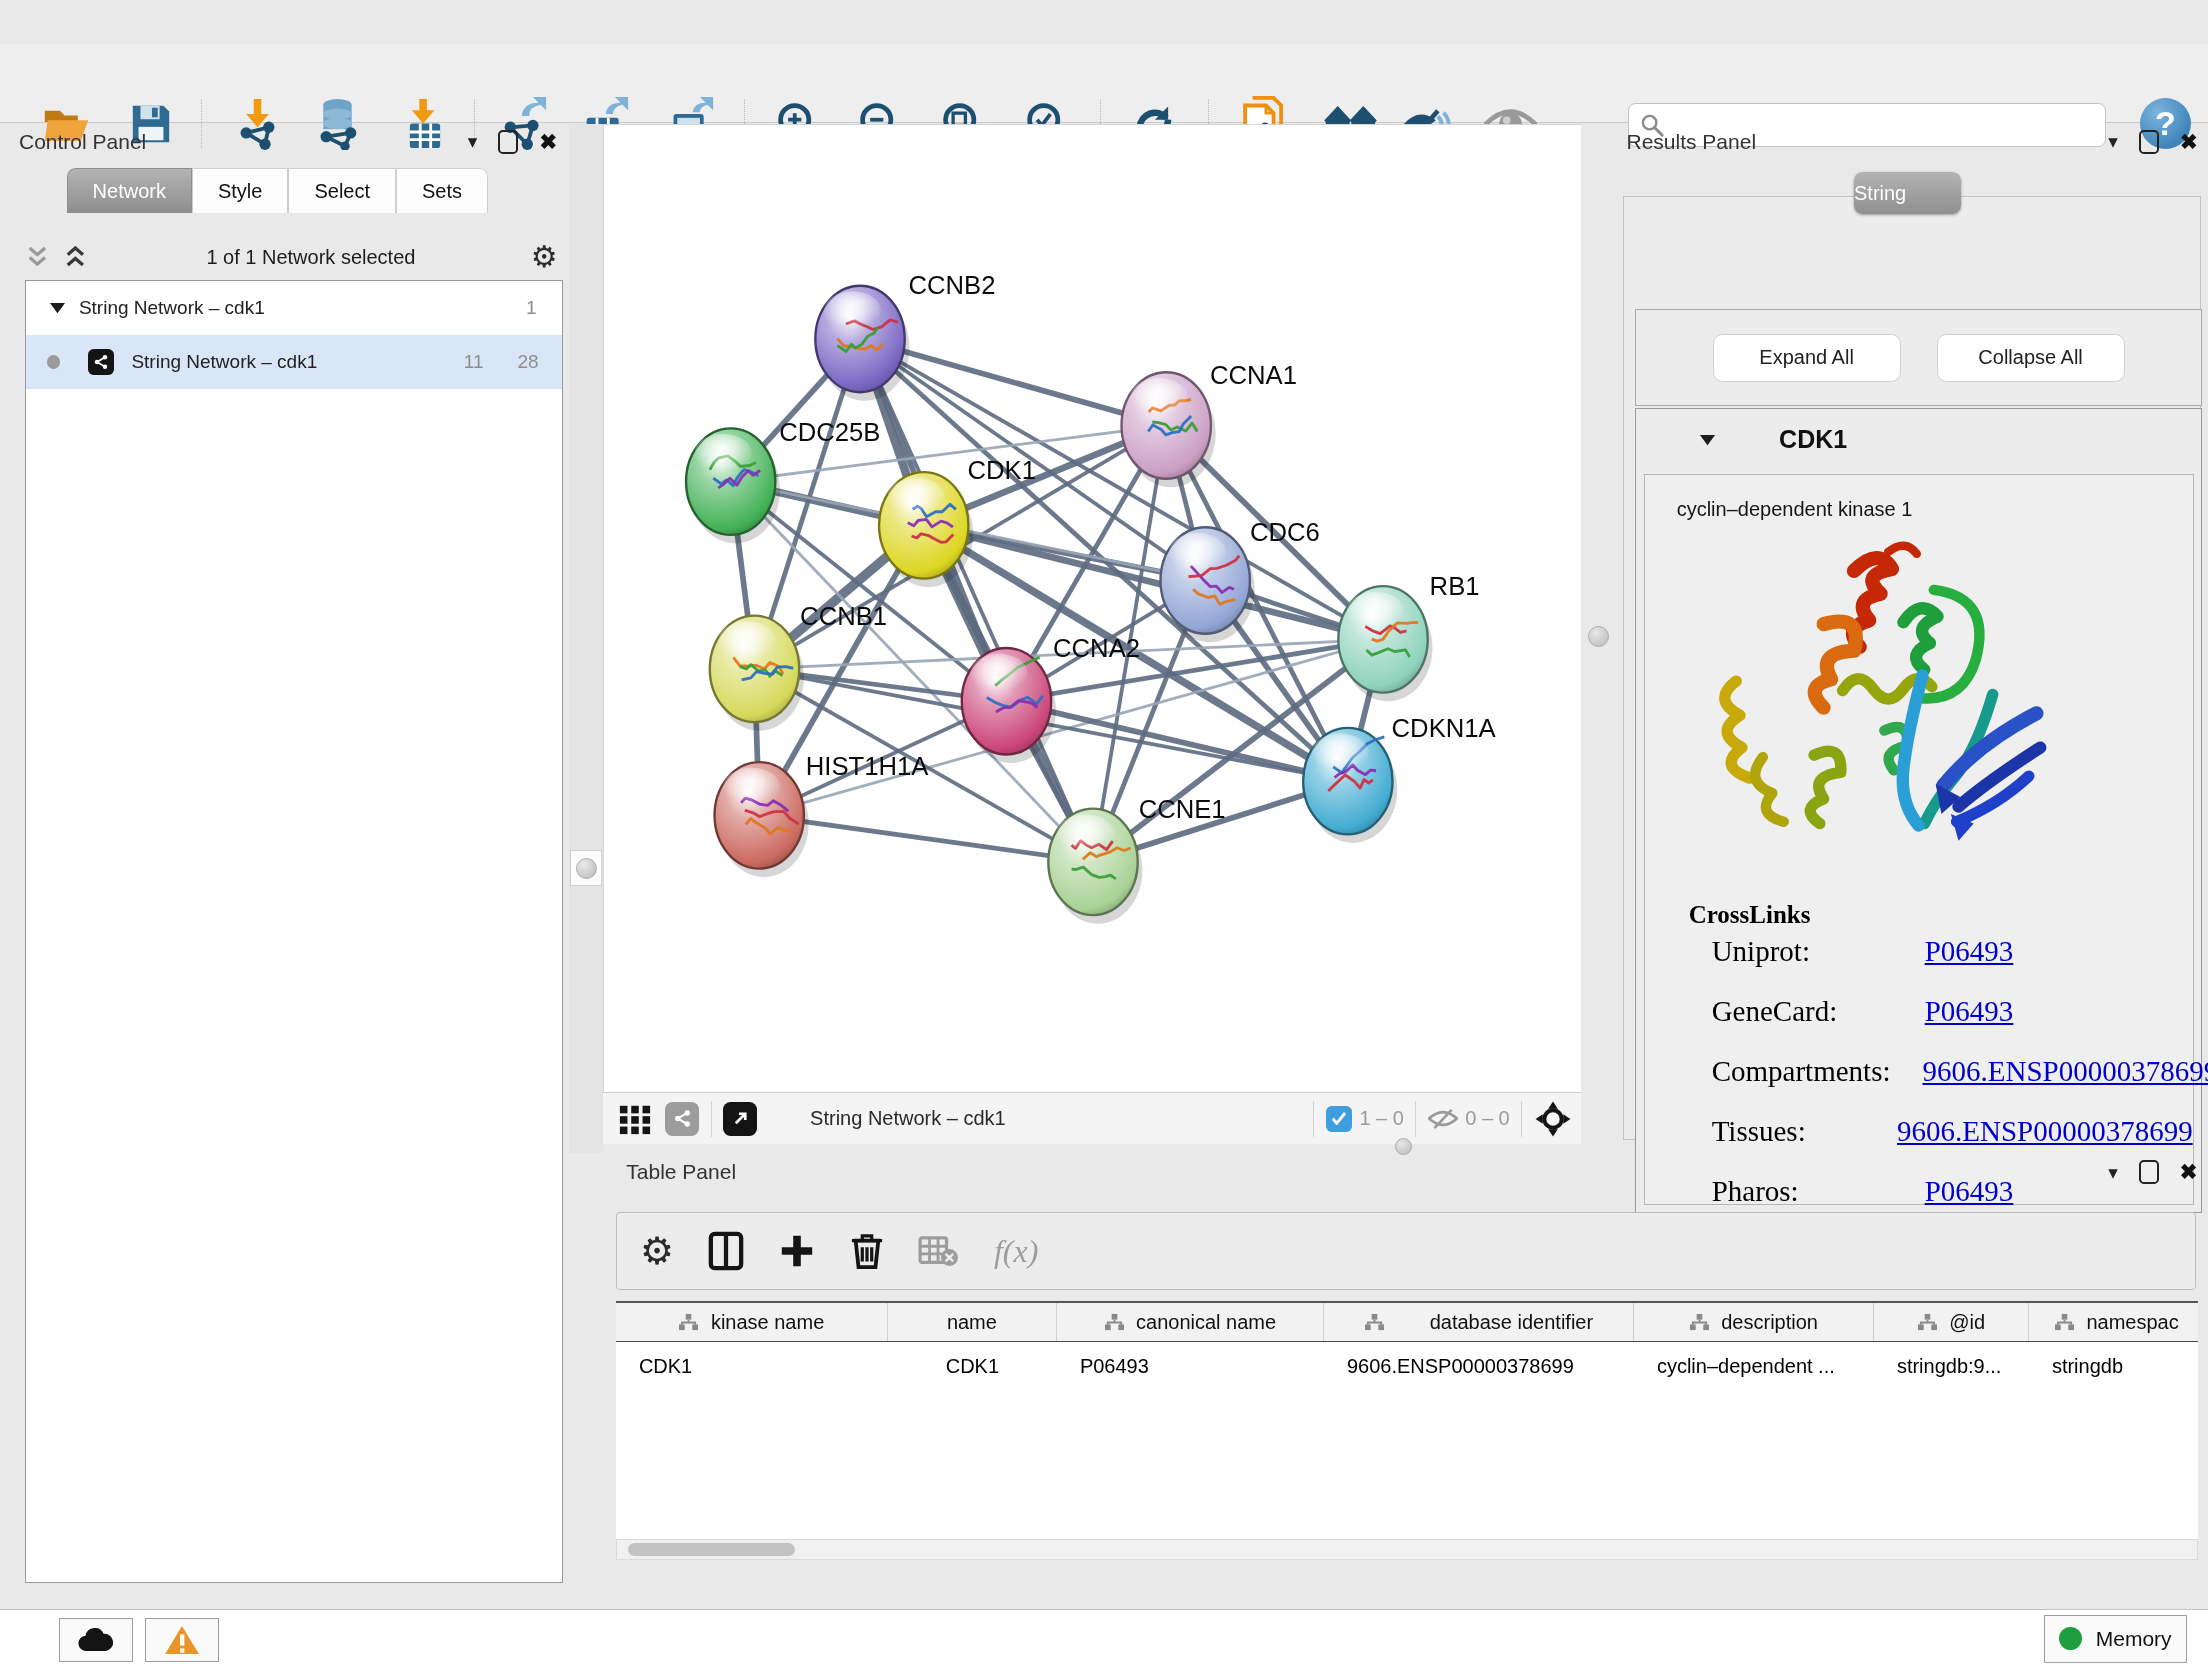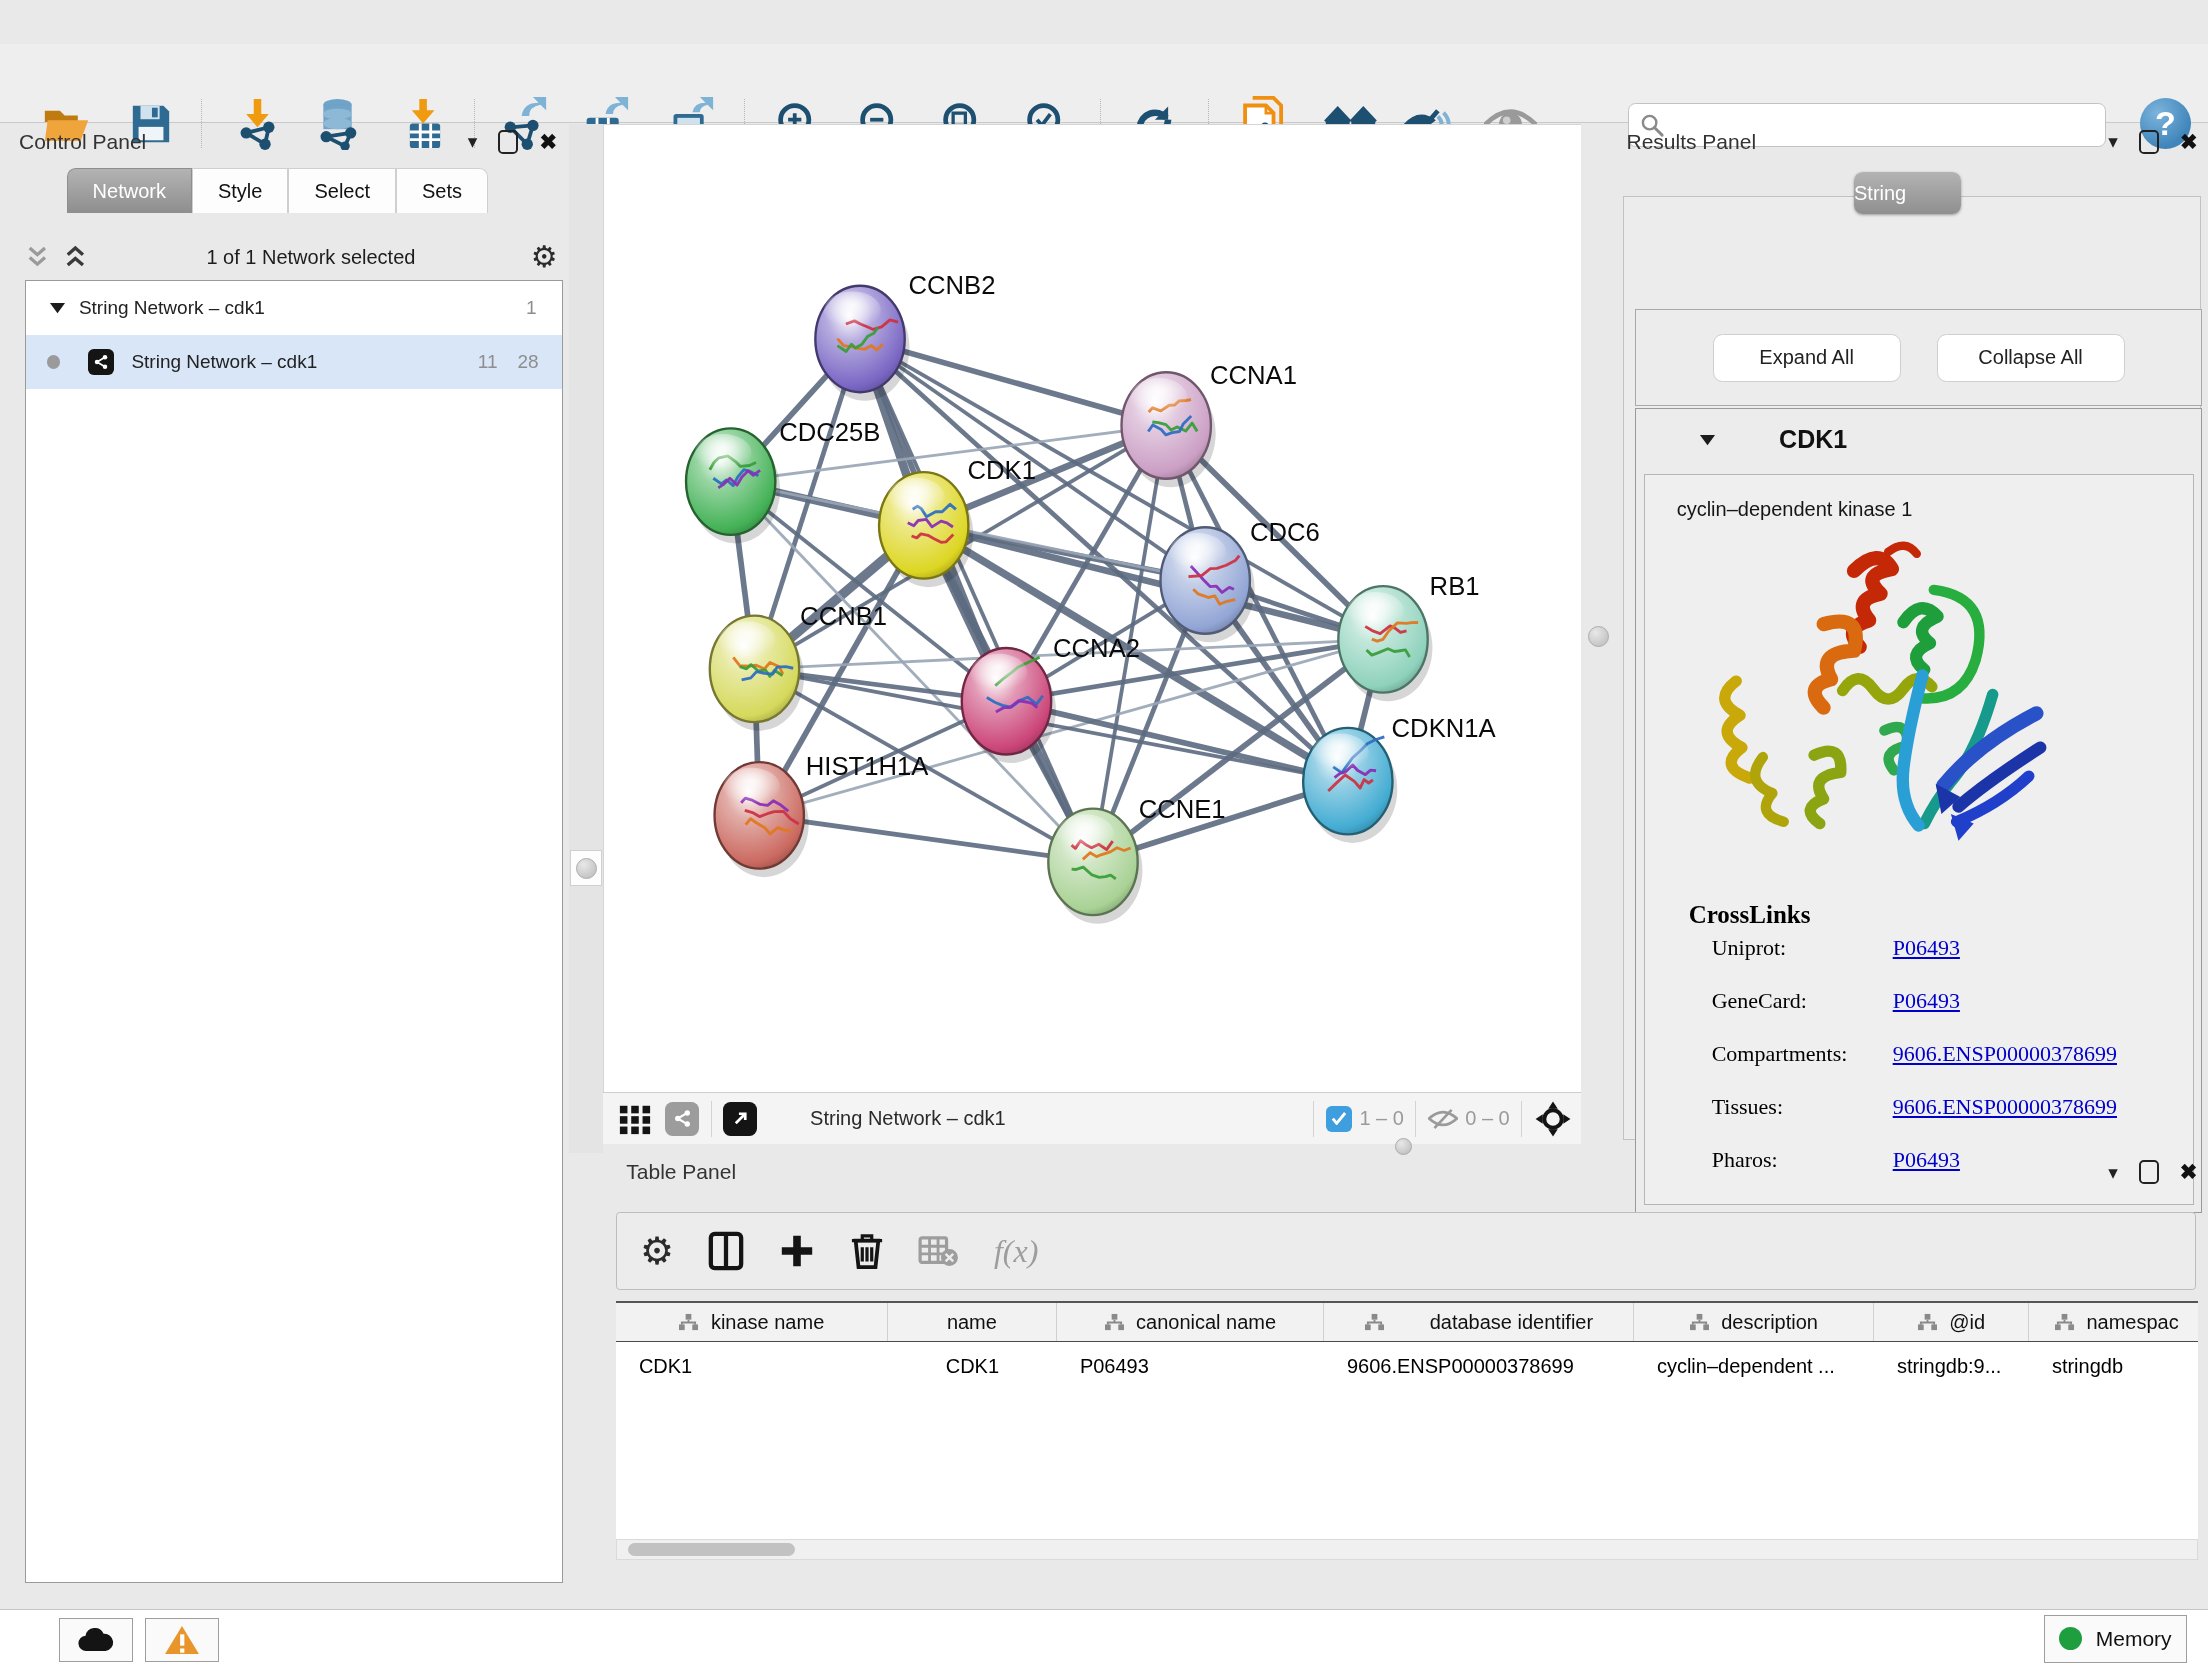--- a/index.html
+++ b/index.html
@@ -88,21 +88,21 @@
     border-radius:9.5px;font-size:20px;display:flex;align-items:center;justify-content:center;}
   .rp-box2{position:absolute;left:11.4px;top:211px;width:565px;height:803px;
     border:1px solid #9a9a9a;background:#ececec;}
   .rp-generow{height:61px;display:flex;align-items:center;padding-left:63px;gap:63px;
     font-size:25px;font-weight:bold;color:#111;}
   .rp-content{position:absolute;left:7.6px;top:65px;width:548px;height:729px;
     border:1px solid #b5b5b5;background:#efefef;}
   .rp-desc{font-size:20px;color:#161616;padding:23px 0 0 32px;}
   .xl{font-family:"Liberation Serif",serif;}
   .xl-head{font-size:25px;font-weight:bold;color:#000;margin:9.5px 0 5.7px 44px;}
-  .xl-row{display:flex;font-size:22px;margin:0 0 27px 67px;}
+  .xl-row{display:flex;font-size:29px;margin:0 0 27px 67px;gap:32px;}
   .xl-label{width:181px;color:#000;}
   .xl-link{color:#0000cc;text-decoration:underline;}
   
   .table-panel{position:absolute;left:613px;top:1147px;width:1596px;height:458px;}
   .tp-header{position:absolute;left:13.3px;top:13.3px;width:1571px;display:flex;align-items:center;}
   .tp-toolbar{position:absolute;left:2.9px;top:65px;width:1580px;height:78px;background:#ececec;
     border:1px solid #bdbdbd;border-radius:3.8px;display:flex;align-items:center;gap:34px;
     padding-left:23px;box-sizing:border-box;}
   .fx{font-family:"Liberation Serif",serif;font-style:italic;font-size:32px;color:#9d9d9d;}
   .tp-table{position:absolute;left:2.9px;top:154px;width:1582px;height:238px;background:#fff;
@@ -340,21 +340,21 @@
         <span class="share-badge" style="background:#141414;margin-right:17px">
           <svg width="16" height="16" viewBox="0 0 24 24">
             <circle cx="6" cy="12" r="3.4" fill="#fff"></circle>
               <circle cx="18" cy="5" r="3.4" fill="#fff"></circle>
             <circle cx="18" cy="19" r="3.4" fill="#fff"></circle>
             <path d="M6 12 L18 5 M6 12 L18 19" stroke="#fff" stroke-width="2.6"></path>
           </svg>
         </span>
         <span>String Network – cdk1</span>
         <span style="flex:1"></span>
-        <span class="tree-count" style="margin-right:20px">11</span>
+        <span class="tree-count" style="margin-right:34px">11</span>
         <span class="tree-count" style="margin-right:23px">28</span>
       </div>
     </div>
   </div>
 
   <div class="splitter-v" style="left:569px">
     <div class="split-handle" style="left:1px;top:726px">
       <span class="split-dot"></span>
     </div>
   </div>

